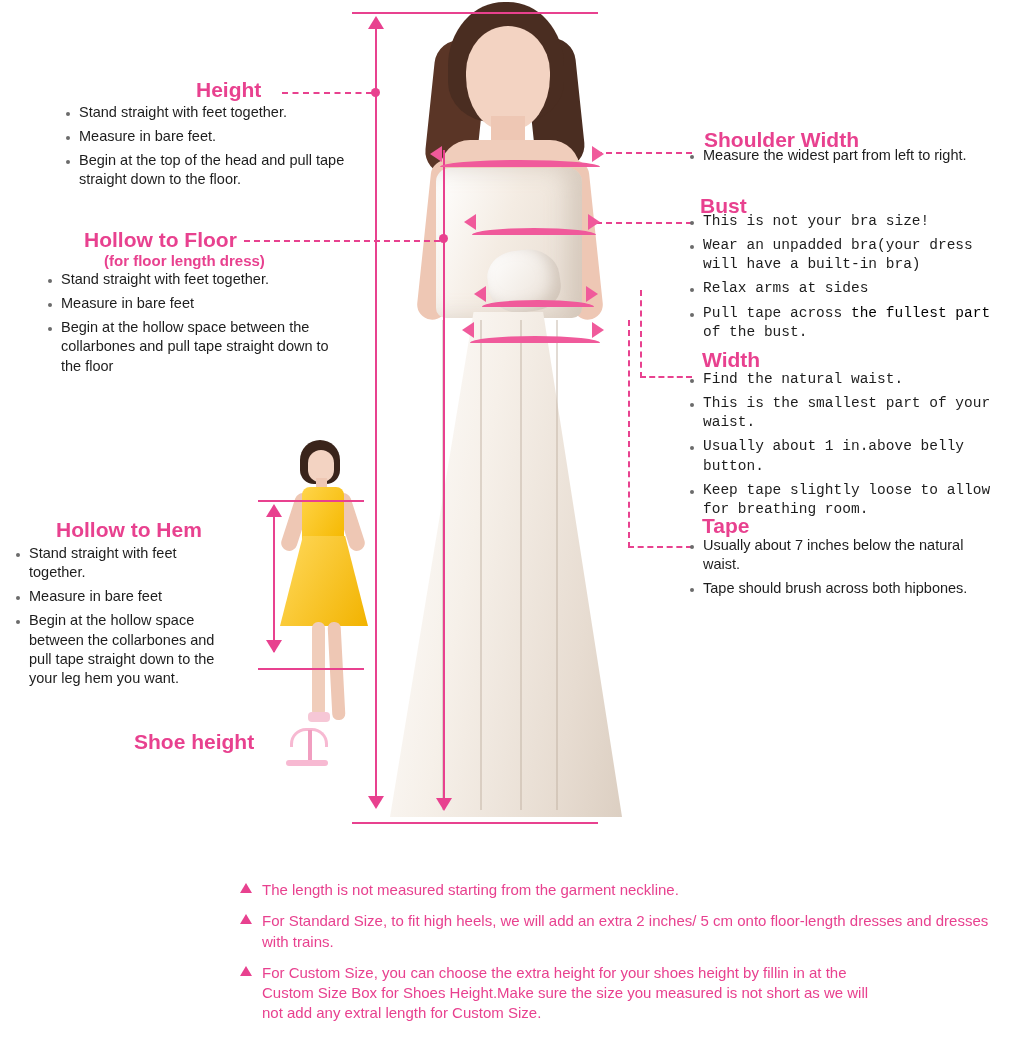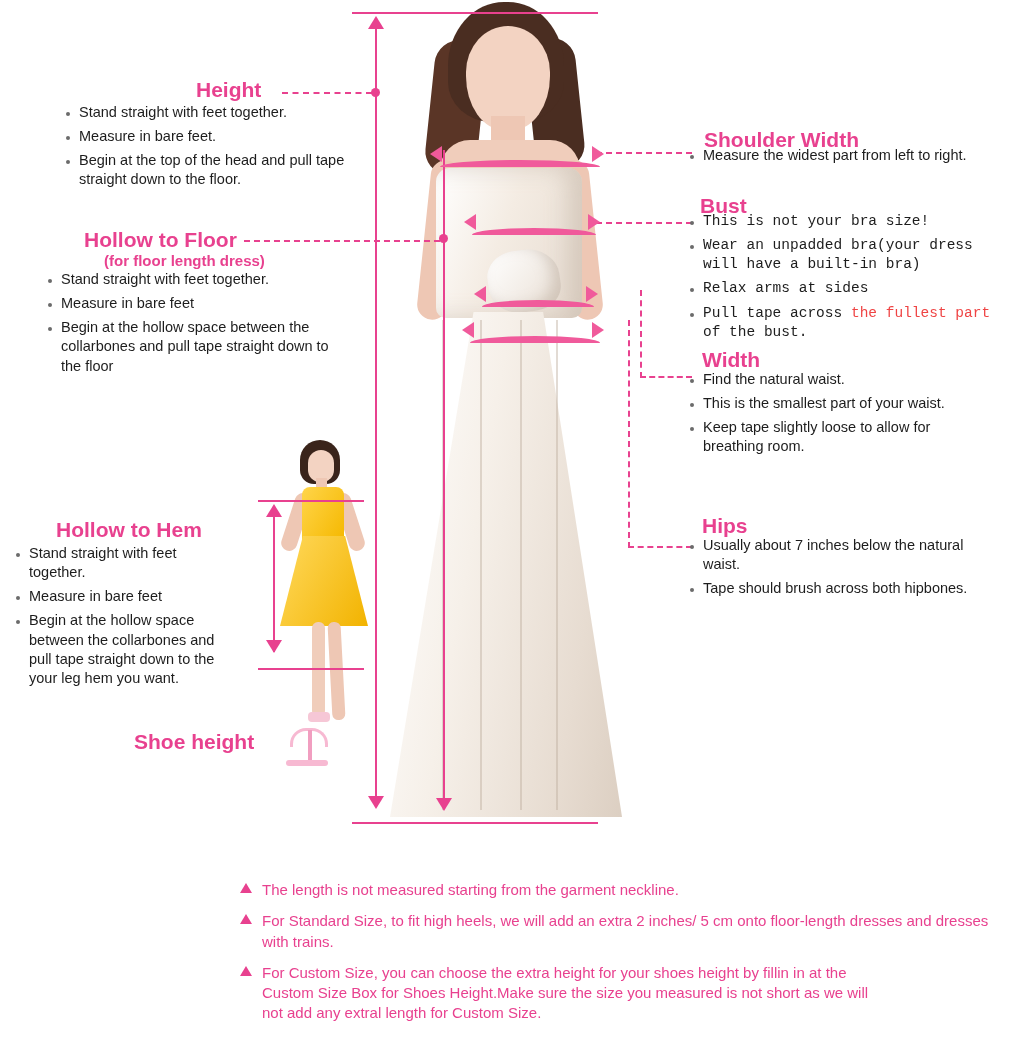--- a/index.html
+++ b/index.html
@@ -34,21 +34,21 @@
     max-width:340px;
   }
   .li:before{
     content:"";
     position:absolute;
     left:4px;top:9px;
     width:4px;height:4px;
     border-radius:50%;
     background:#6b6b6b;
   }
-  .li .pink{color:#ef4444;}
+  .li .pink{color:#000000;}
 
   
   .notes{position:absolute;left:240px;top:880px;width:760px;}
   .note{
     position:relative;
     padding-left:22px;
     color:#e8418f;
     font-size:15px;
     line-height:1.35;
     margin-bottom:11px;
@@ -303,27 +303,28 @@
 
   <div class="hdr" style="left:700px;top:194px;">Bust</div>
   <div class="list" style="left:686px;top:212px;width:326px;font-family:Liberation Mono, monospace;">
     <div class="li" style="max-width:320px;">This is not your bra size!</div>
     <div class="li" style="max-width:300px;">Wear an unpadded bra(your dress will have a built-in bra)</div>
     <div class="li" style="max-width:320px;">Relax arms at sides</div>
     <div class="li" style="max-width:330px;"><span>Pull tape across </span><span class="pink">the fullest part</span><span> of the bust.</span></div>
   </div>
 
   <div class="hdr" style="left:702px;top:348px;">Width</div>
-  <div class="list" style="left:686px;top:370px;width:320px;">
+  <div class="list" style="left:686px;top:370px;width:320px;font-family:Liberation Mono, monospace;">
     <div class="li" style="max-width:310px;">Find the natural waist.</div>
     <div class="li" style="max-width:310px;">This is the smallest part of your waist.</div>
+    <div class="li" style="max-width:310px;">Usually about 1 in.above belly button.</div>
     <div class="li" style="max-width:290px;">Keep tape slightly loose to allow for breathing room.</div>
   </div>
 
-  <div class="hdr" style="left:702px;top:514px;">Hips</div>
+  <div class="hdr" style="left:702px;top:514px;">Tape</div>
   <div class="list" style="left:686px;top:536px;width:320px;">
     <div class="li" style="max-width:300px;">Usually about 7 inches below the natural waist.</div>
     <div class="li" style="max-width:310px;">Tape should brush across both hipbones.</div>
   </div>
 
   <div class="notes">
     <div class="note"><span class="tri"></span><span>The length is not measured starting from the garment neckline.</span></div>
     <div class="note"><span class="tri"></span><span>For Standard Size, to fit high heels, we will add an extra 2 inches/ 5  cm onto floor-length dresses and dresses with trains.</span></div>
     <div class="note" style="max-width:610px;"><span class="tri"></span><span>For Custom Size, you can choose the extra height for your shoes height by fillin in at the Custom Size Box for Shoes Height.Make sure the size you measured is not short as we will not add any extral length for Custom Size.</span></div>
   </div>

